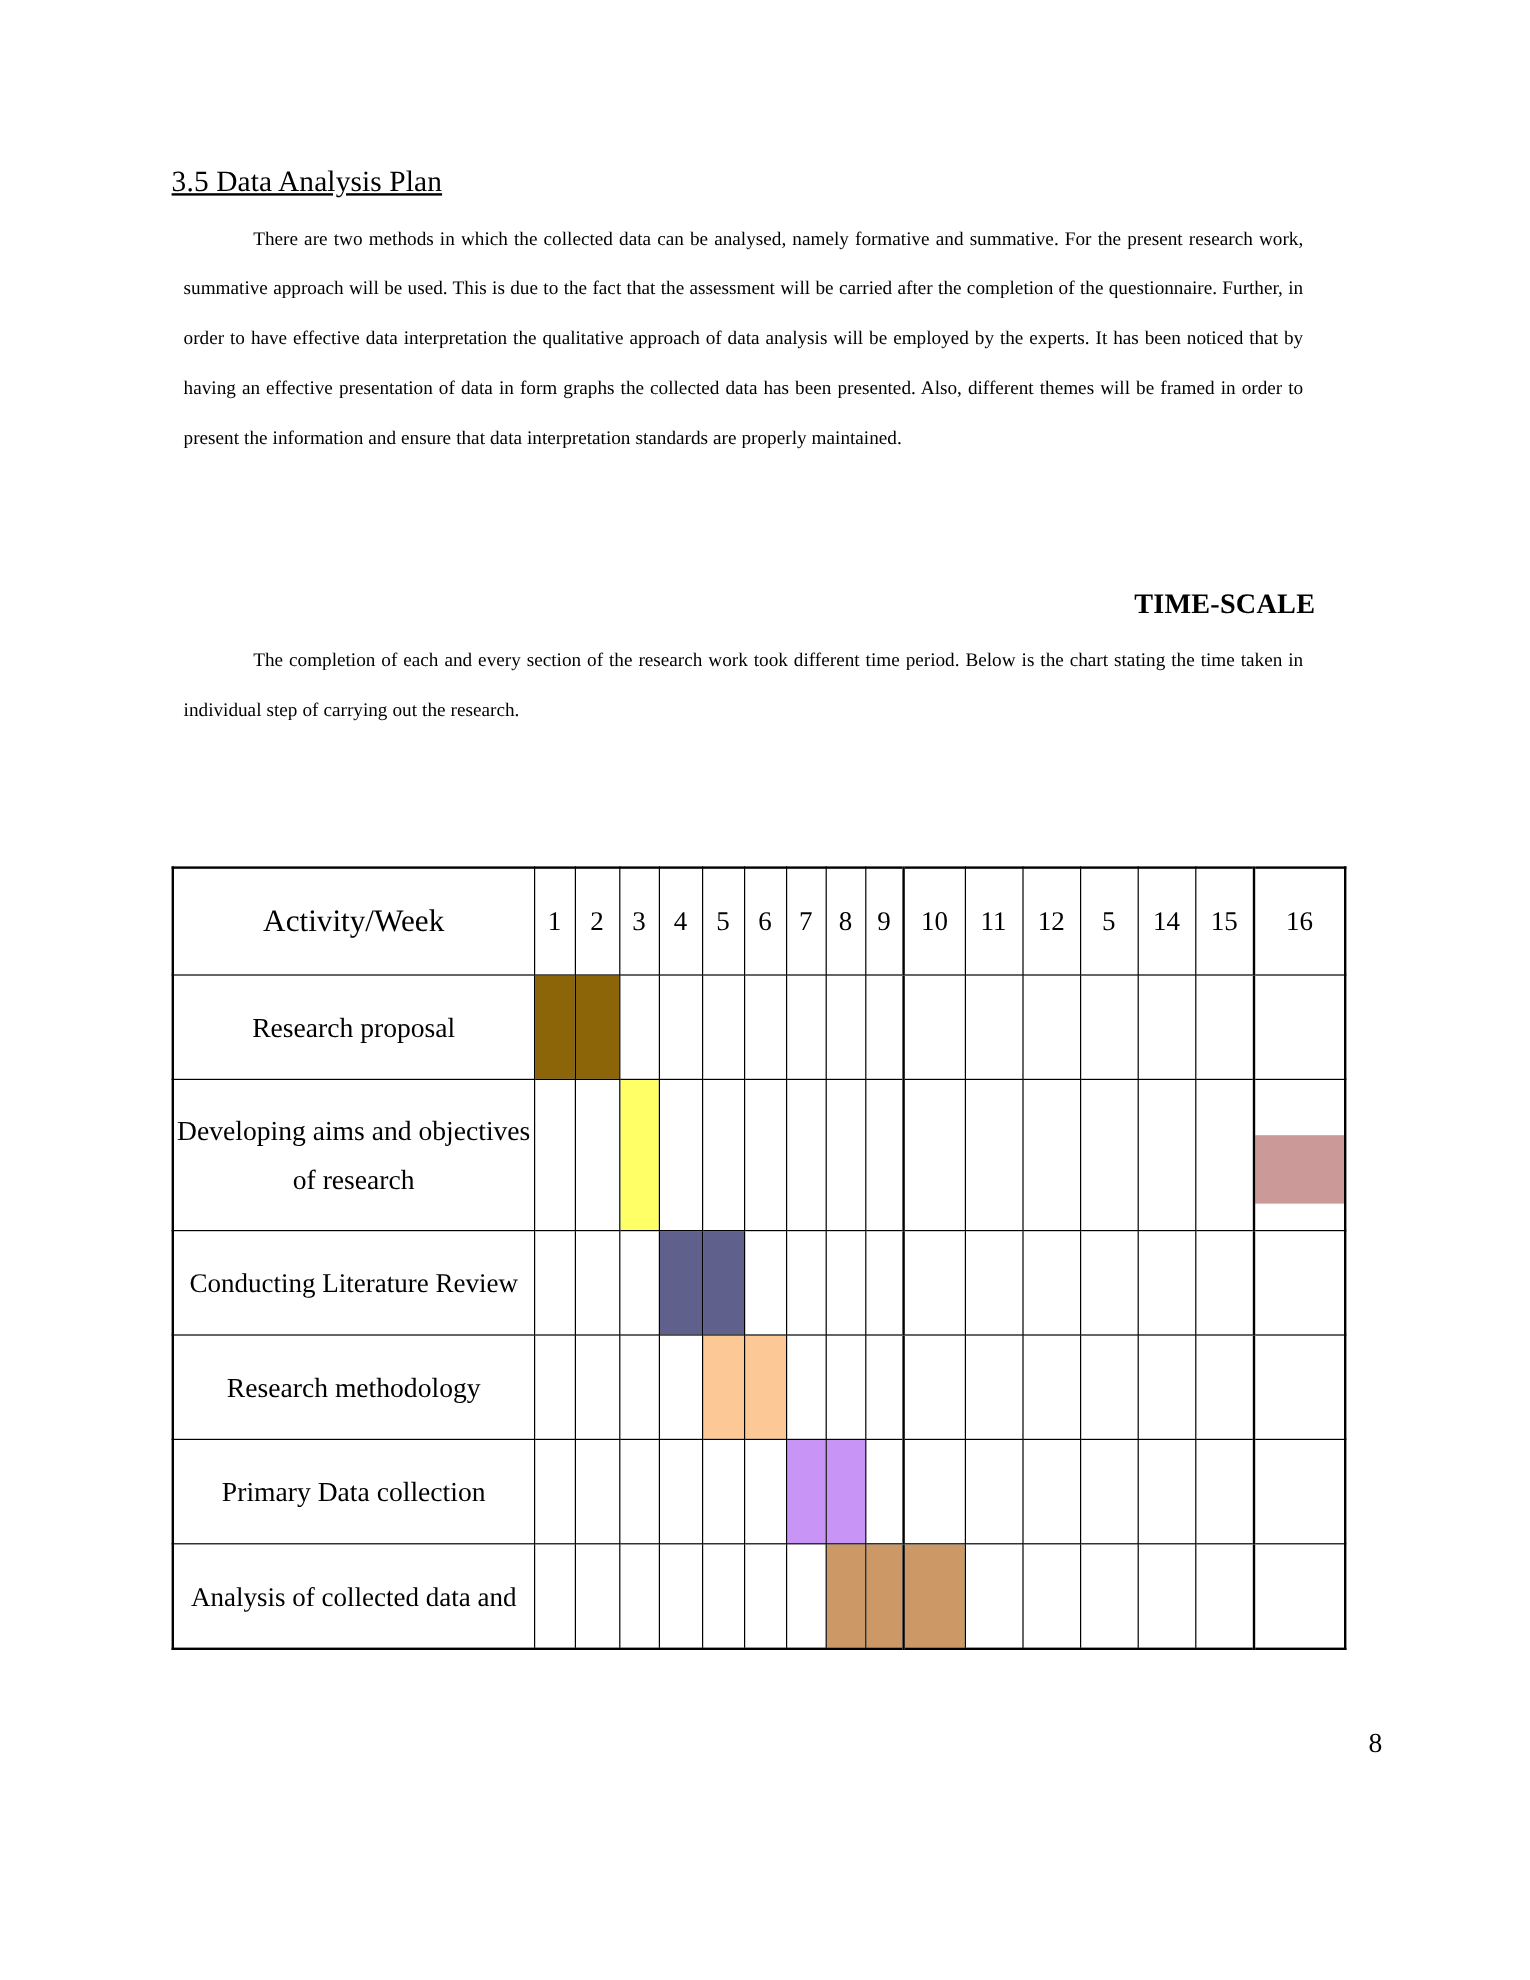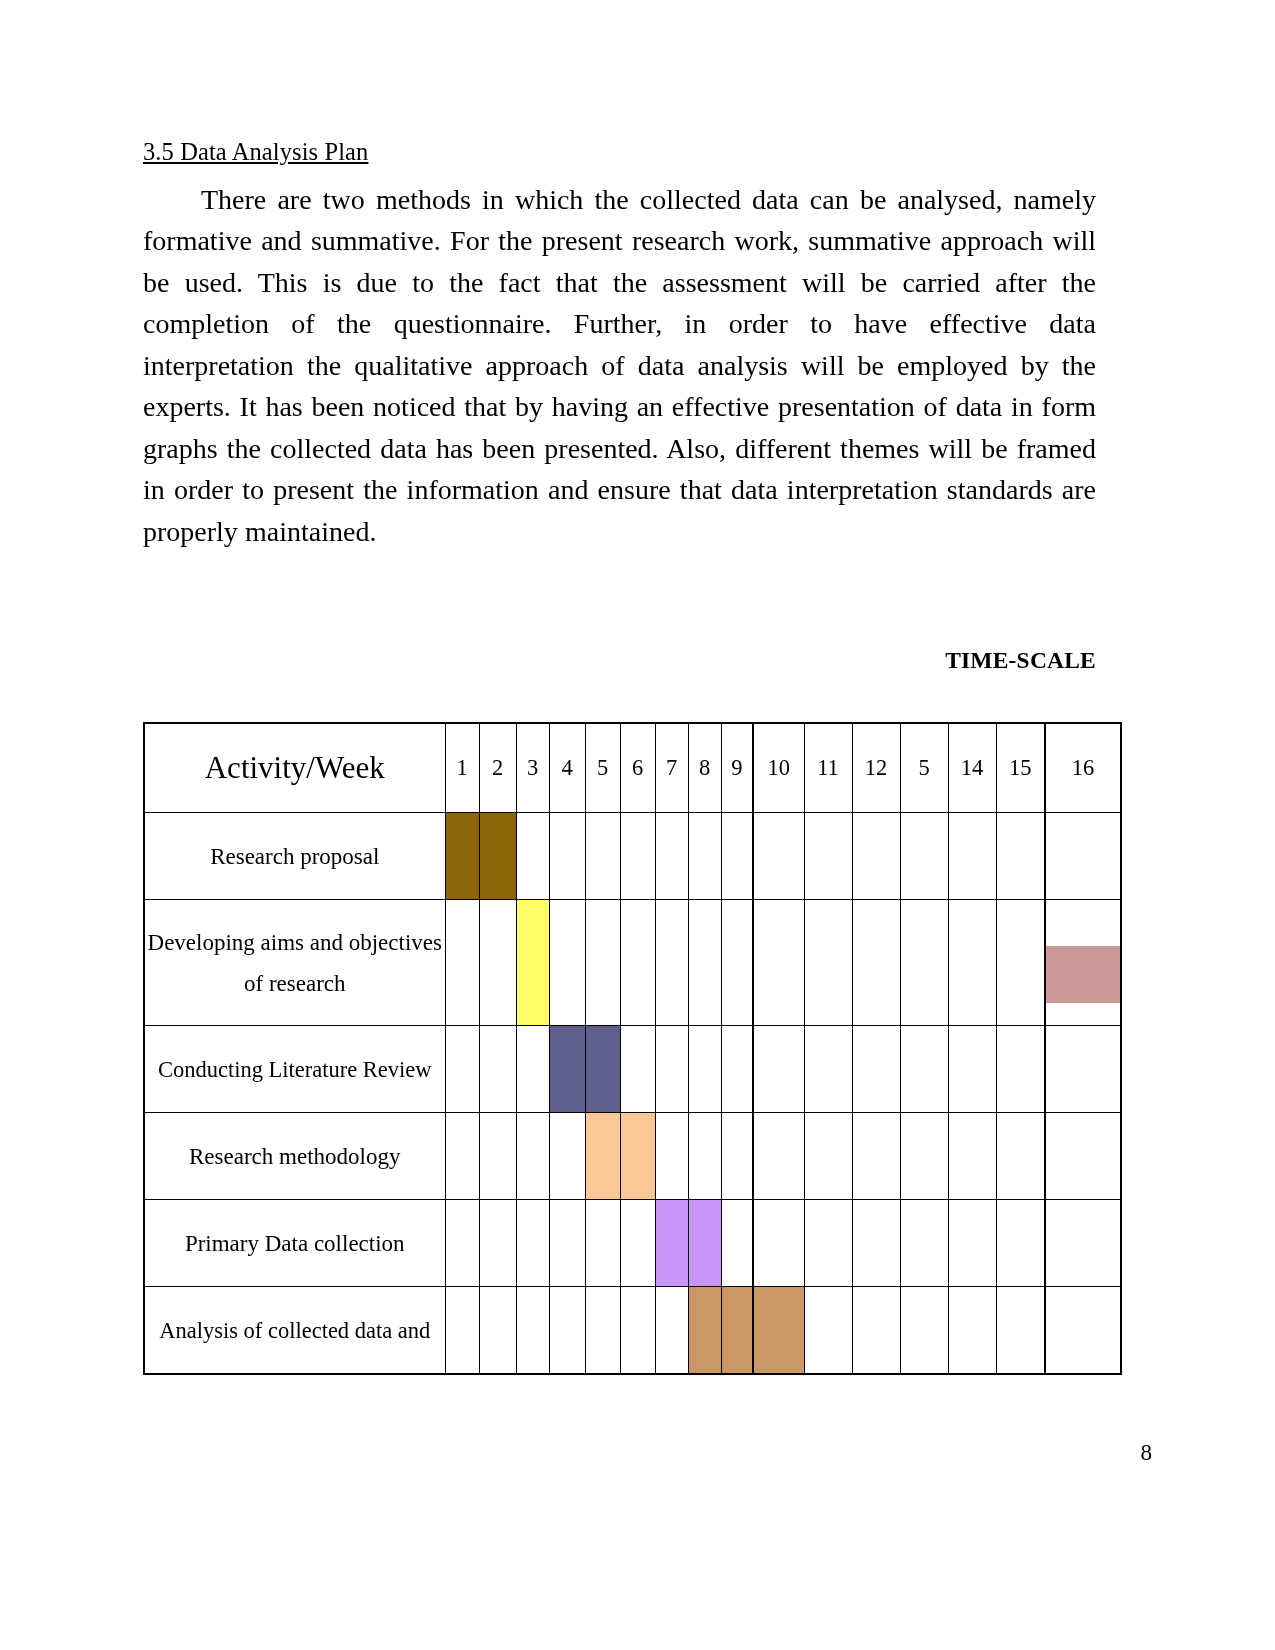--- a/index.html
+++ b/index.html
@@ -33,24 +33,24 @@
 
   .section-heading {
     font-size: 24.5px;
     line-height: 1.0;
     text-decoration: underline;
     margin: 0 0 14px 0;
     letter-spacing: 0.1px;
   }
 
   p.body-text {
-    font-size: 28px;
+    font-size: 16px;
     line-height: 41.5px;
     text-align: justify;
-    margin: 0;
+    margin: 10px;
     text-indent: 0;
     word-spacing: 0.2px;
   }
 
   p.body-text .indent {
     display: inline-block;
     width: 58px;
   }
 
   .spacer-big { height: 95px; }
@@ -80,21 +80,21 @@
 
   table.gantt td, table.gantt th {
     border: 1.6px solid #000;
     padding: 0;
     margin: 0;
     font-weight: normal;
     vertical-align: middle;
   }
 
   th.hdr-activity {
-    font-size: 31px;
+    font-size: 26px;
     font-weight: bold;
     text-align: center;
     height: 88px;
     border-right: 2.5px solid #000;
   }
 
   th.hdr-week {
     font-size: 22.5px;
     font-weight: bold;
     text-align: center;
@@ -151,20 +151,21 @@
   <div class="content">
 
     <div class="section-heading">3.5 Data Analysis Plan</div>
 
     <p class="body-text"><span class="indent"></span><span>There are two methods in which the collected data can be analysed, namely formative and summative. For the present research work, summative approach will be used. This is due to the fact that the assessment will be carried after the completion of the questionnaire. Further, in order to have effective data interpretation the qualitative approach of data analysis will be employed by the experts. It has been noticed that by having an effective presentation of data in form graphs the collected data has been presented. Also, different themes will be framed in order to present the information and ensure that data interpretation standards are properly maintained.</span></p>
 
     <div class="spacer-big"></div>
 
     <div class="bold-heading">TIME-SCALE</div>
 
+    <p class="body-text"><span class="indent"></span><span>The completion of each and every section of the research work took different time period. Below is the chart stating the time taken in individual step of carrying out the research.</span></p>
 
   </div>
 
   <div class="gantt-wrap">
     <table class="gantt">
       <colgroup id="gantt-colgroup">
           <col style="width: 301px;">
           <col style="width: 34px;">
           <col style="width: 37px;">
           <col style="width: 33px;">

